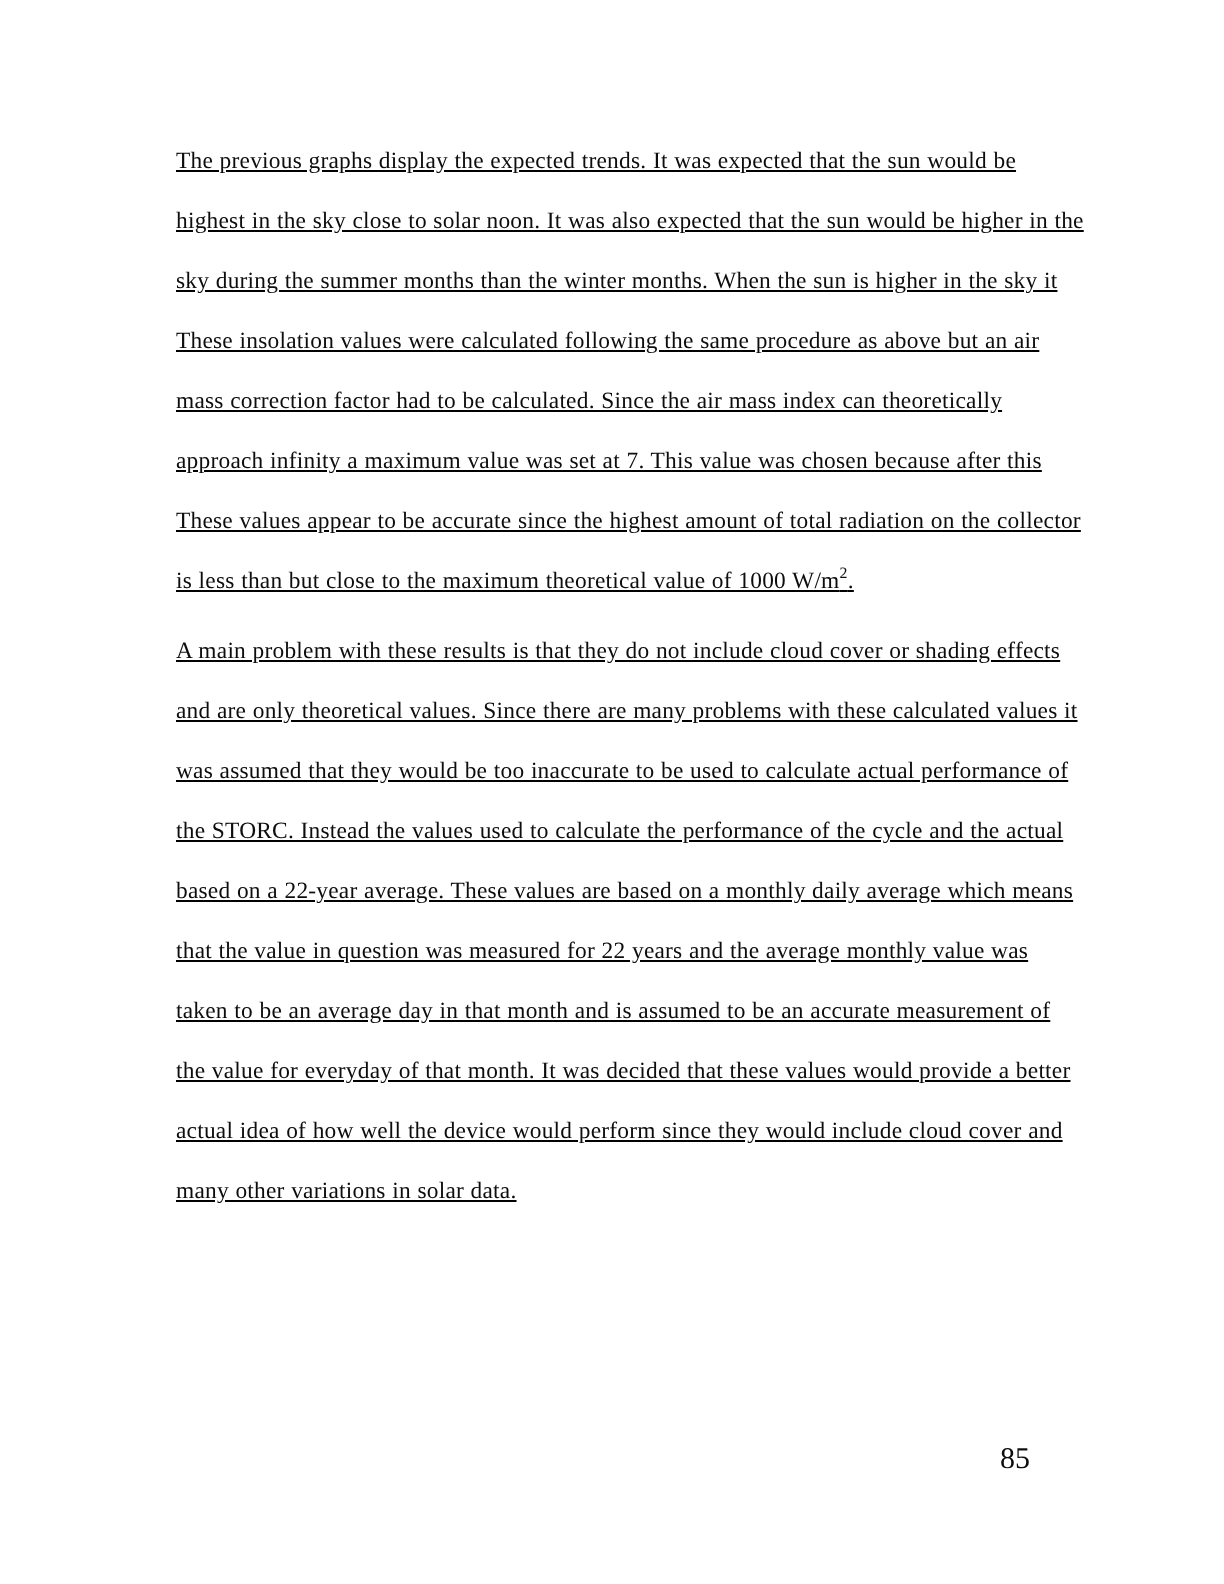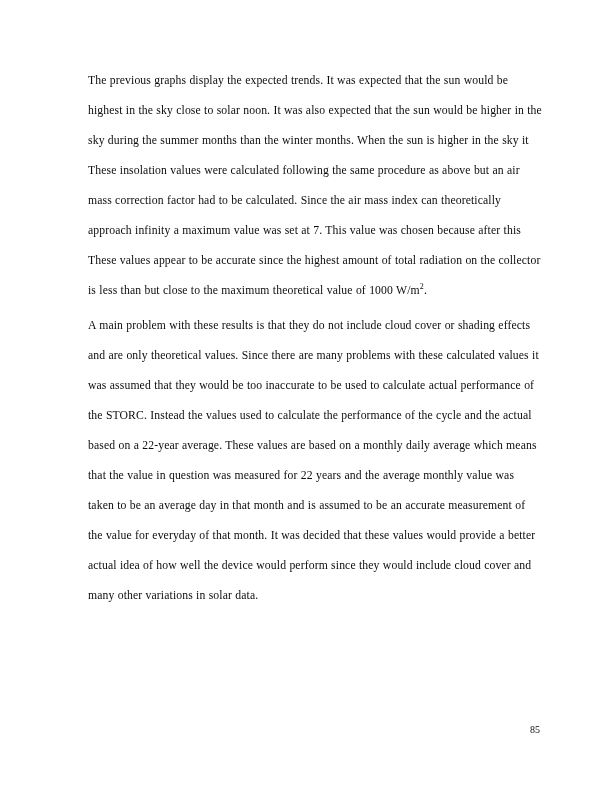--- a/index.html
+++ b/index.html
@@ -17,20 +17,21 @@
     height: 792px;
     background: #ffffff;
     overflow: hidden;
     box-sizing: border-box;
   }
   .text-block {
     position: absolute;
     left: 88px;
     top: 66px;
     width: 454px;
+    text-decoration: underline;
   }
   .para {
     font-size: 11.7px;
     line-height: 30px;
     text-align: left;
     margin: 0;
     letter-spacing: 0.01em;
     word-spacing: 0.02em;
     color: #0d0d0d;
   }
@@ -44,22 +45,22 @@
   sup {
     font-size: 0.68em;
     vertical-align: super;
     line-height: 0;
   }
   .page-number {
     position: absolute;
     right: 72px;
     top: 722px;
     width: 40px;
-    text-align: right;
-    font-size: 10px;
+    text-align: left;
+    font-size: 15px;
     line-height: 16px;
     color: #0d0d0d;
   }
 </style>
 </head>
 <body>
 
 <div class="page">
 
   <div class="text-block">

